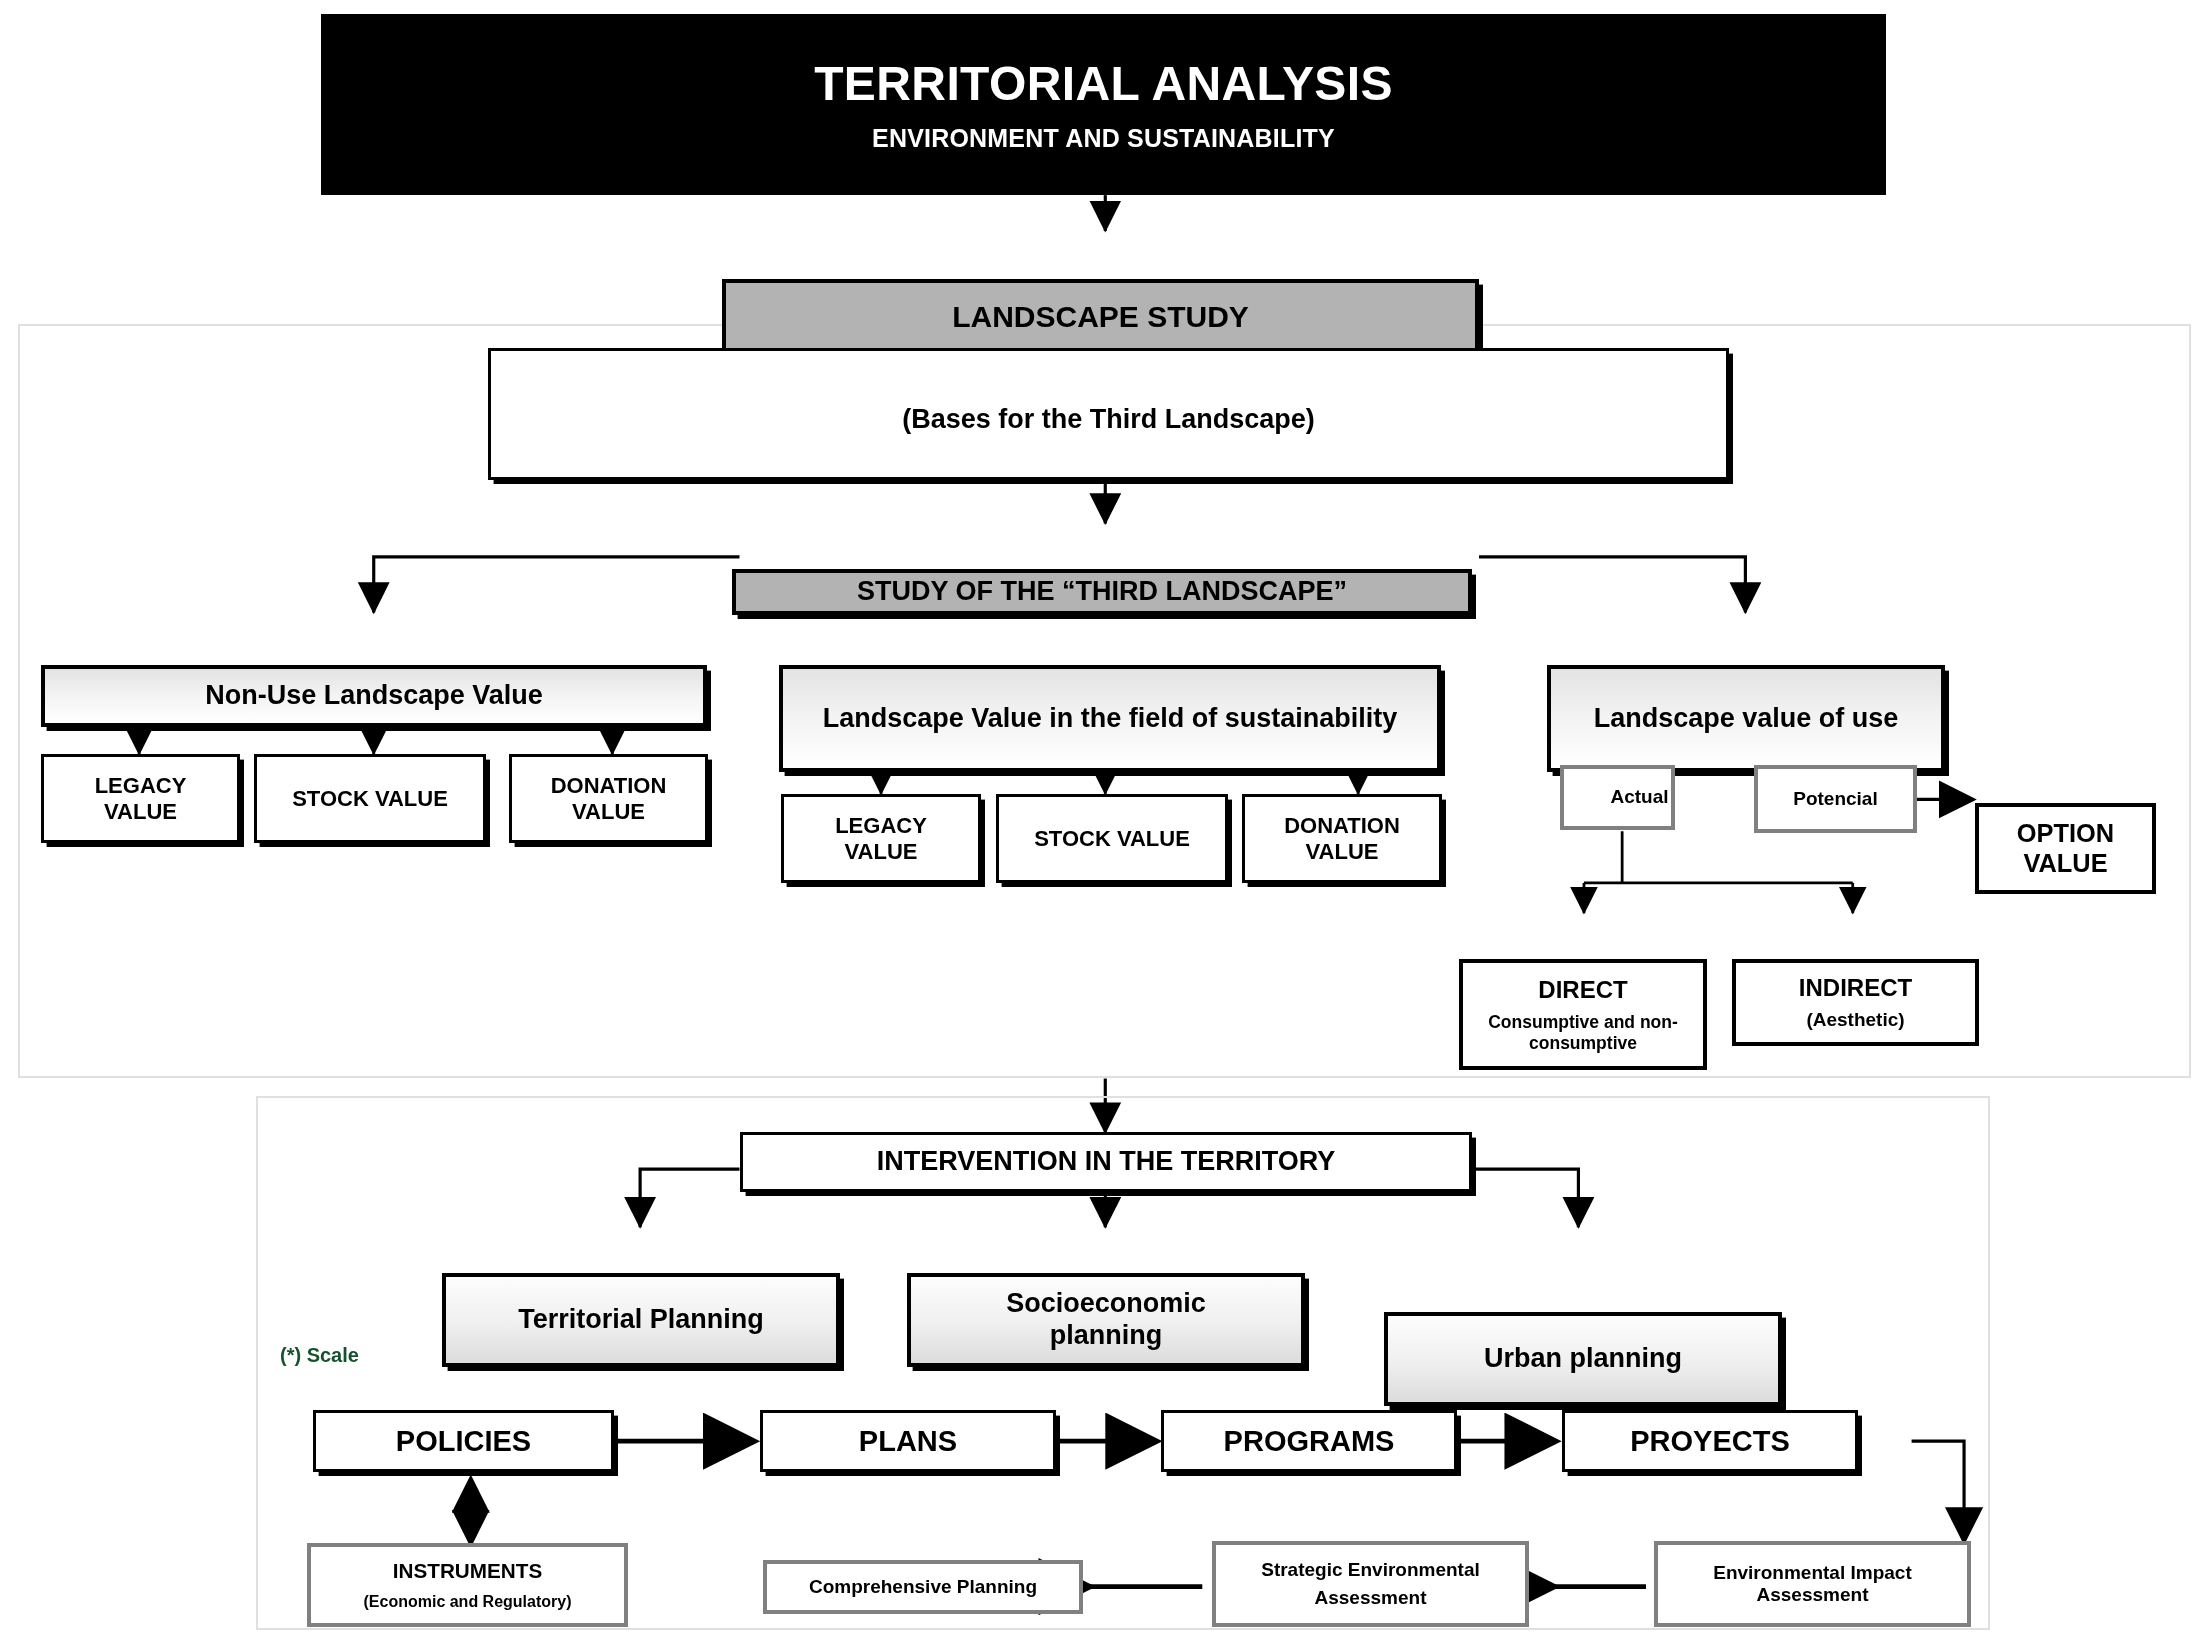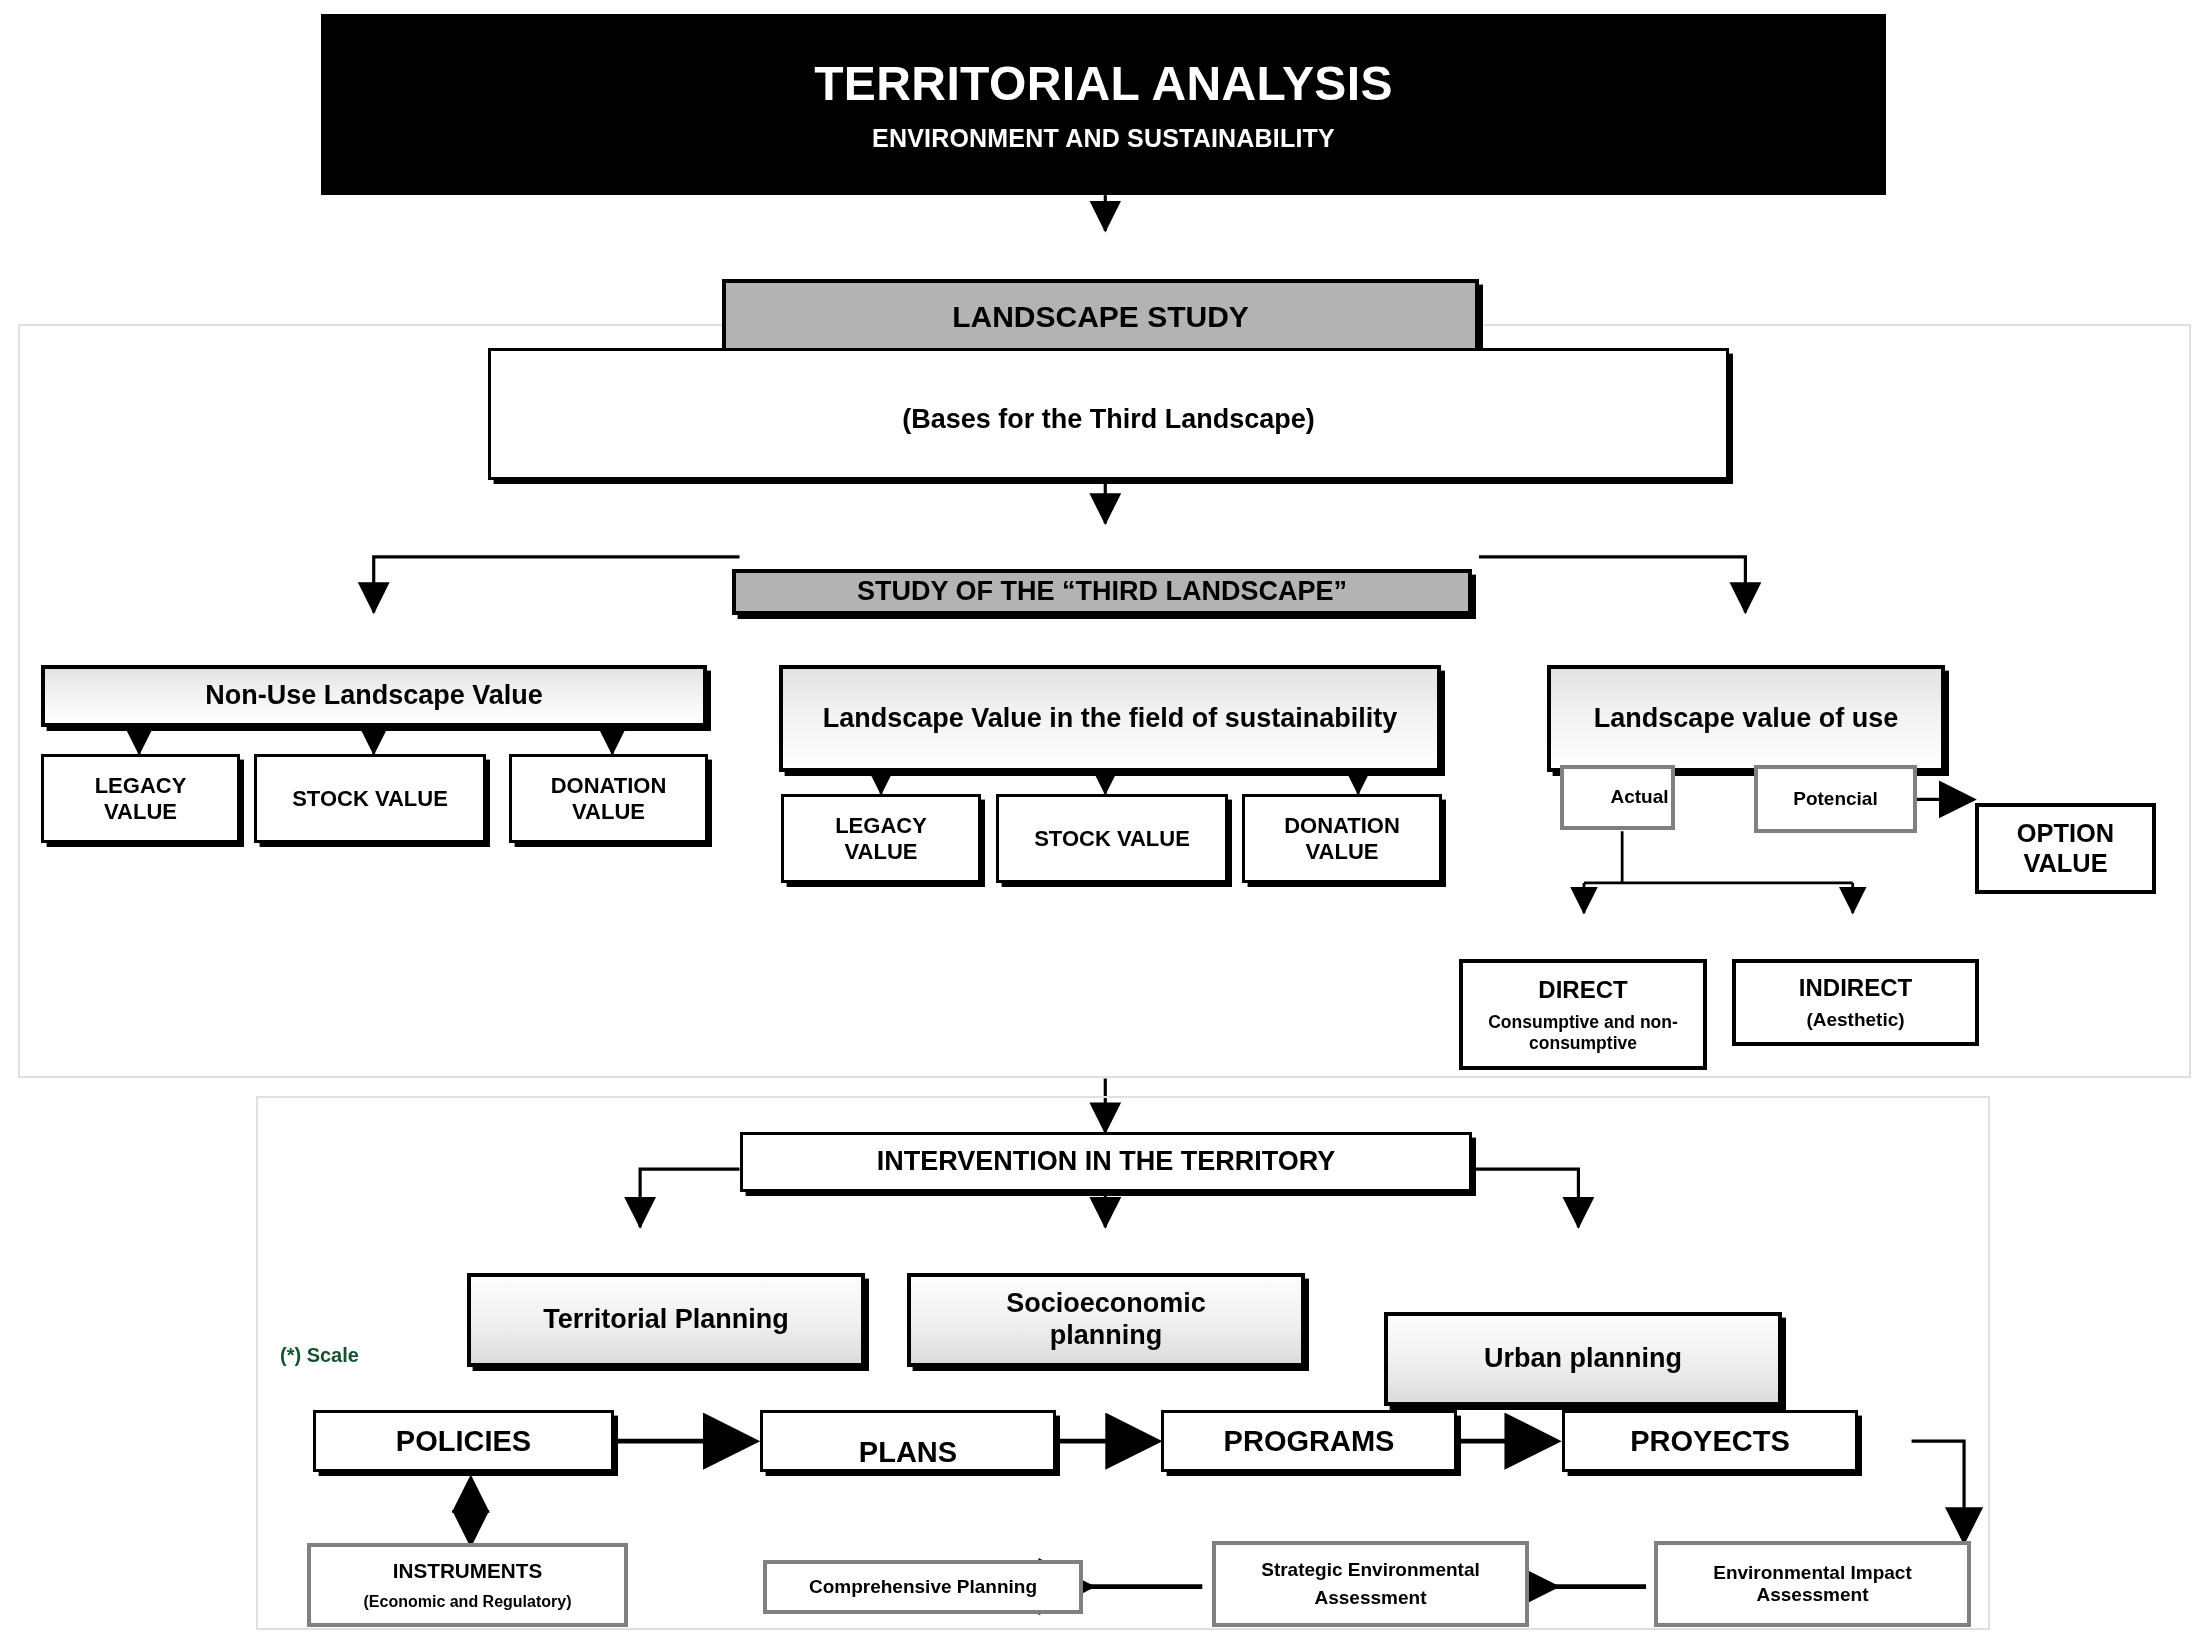--- a/index.html
+++ b/index.html
@@ -187,36 +187,36 @@
   <div class="box thick" style="left:1732px;top:913px;width:247px;height:87px;">
     <div class="t-30">INDIRECT</div>
     <div style="height:6.4px;"></div>
     <div class="t-24">(Aesthetic)</div>
   </div>
 
   <div class="box shadow" style="left:740px;top:1132px;width:732px;height:60px;">
     <div class="t-34">INTERVENTION IN THE TERRITORY</div>
   </div>
 
-  <div class="box thick gradrev shadow" style="left:467px;top:1227px;width:398px;height:94px;text-align:right;">
+  <div class="box thick gradrev shadow" style="left:442px;top:1227px;width:398px;height:94px;text-align:right;">
     <div class="t-34">Territorial Planning</div>
   </div>
   <div class="box thick gradrev shadow" style="left:907px;top:1227px;width:398px;height:94px;padding:0 48px;">
     <div class="t-34">Socioeconomic planning</div>
   </div>
   <div class="box thick gradrev shadow" style="left:1384px;top:1266px;width:398px;height:94px;">
     <div class="t-34">Urban planning</div>
   </div>
 
   <div class="scalelab" style="left:280px;top:1344px;">(*) Scale</div>
 
   <div class="box shadow" style="left:313px;top:1410px;width:301px;height:62px;">
     <div class="t-36">POLICIES</div>
   </div>
-  <div class="box shadow" style="left:760px;top:1410px;width:296px;height:62px;justify-content:flex-end;">
+  <div class="box shadow" style="left:760px;top:1410px;width:296px;height:62px;">
     <div class="t-36">PLANS</div>
   </div>
   <div class="box shadow" style="left:1161px;top:1410px;width:296px;height:62px;">
     <div class="t-36">PROGRAMS</div>
   </div>
   <div class="box shadow" style="left:1562px;top:1410px;width:296px;height:62px;">
     <div class="t-36">PROYECTS</div>
   </div>
 
   <div class="box grayborder" style="left:307px;top:1543px;width:321px;height:84px;">

